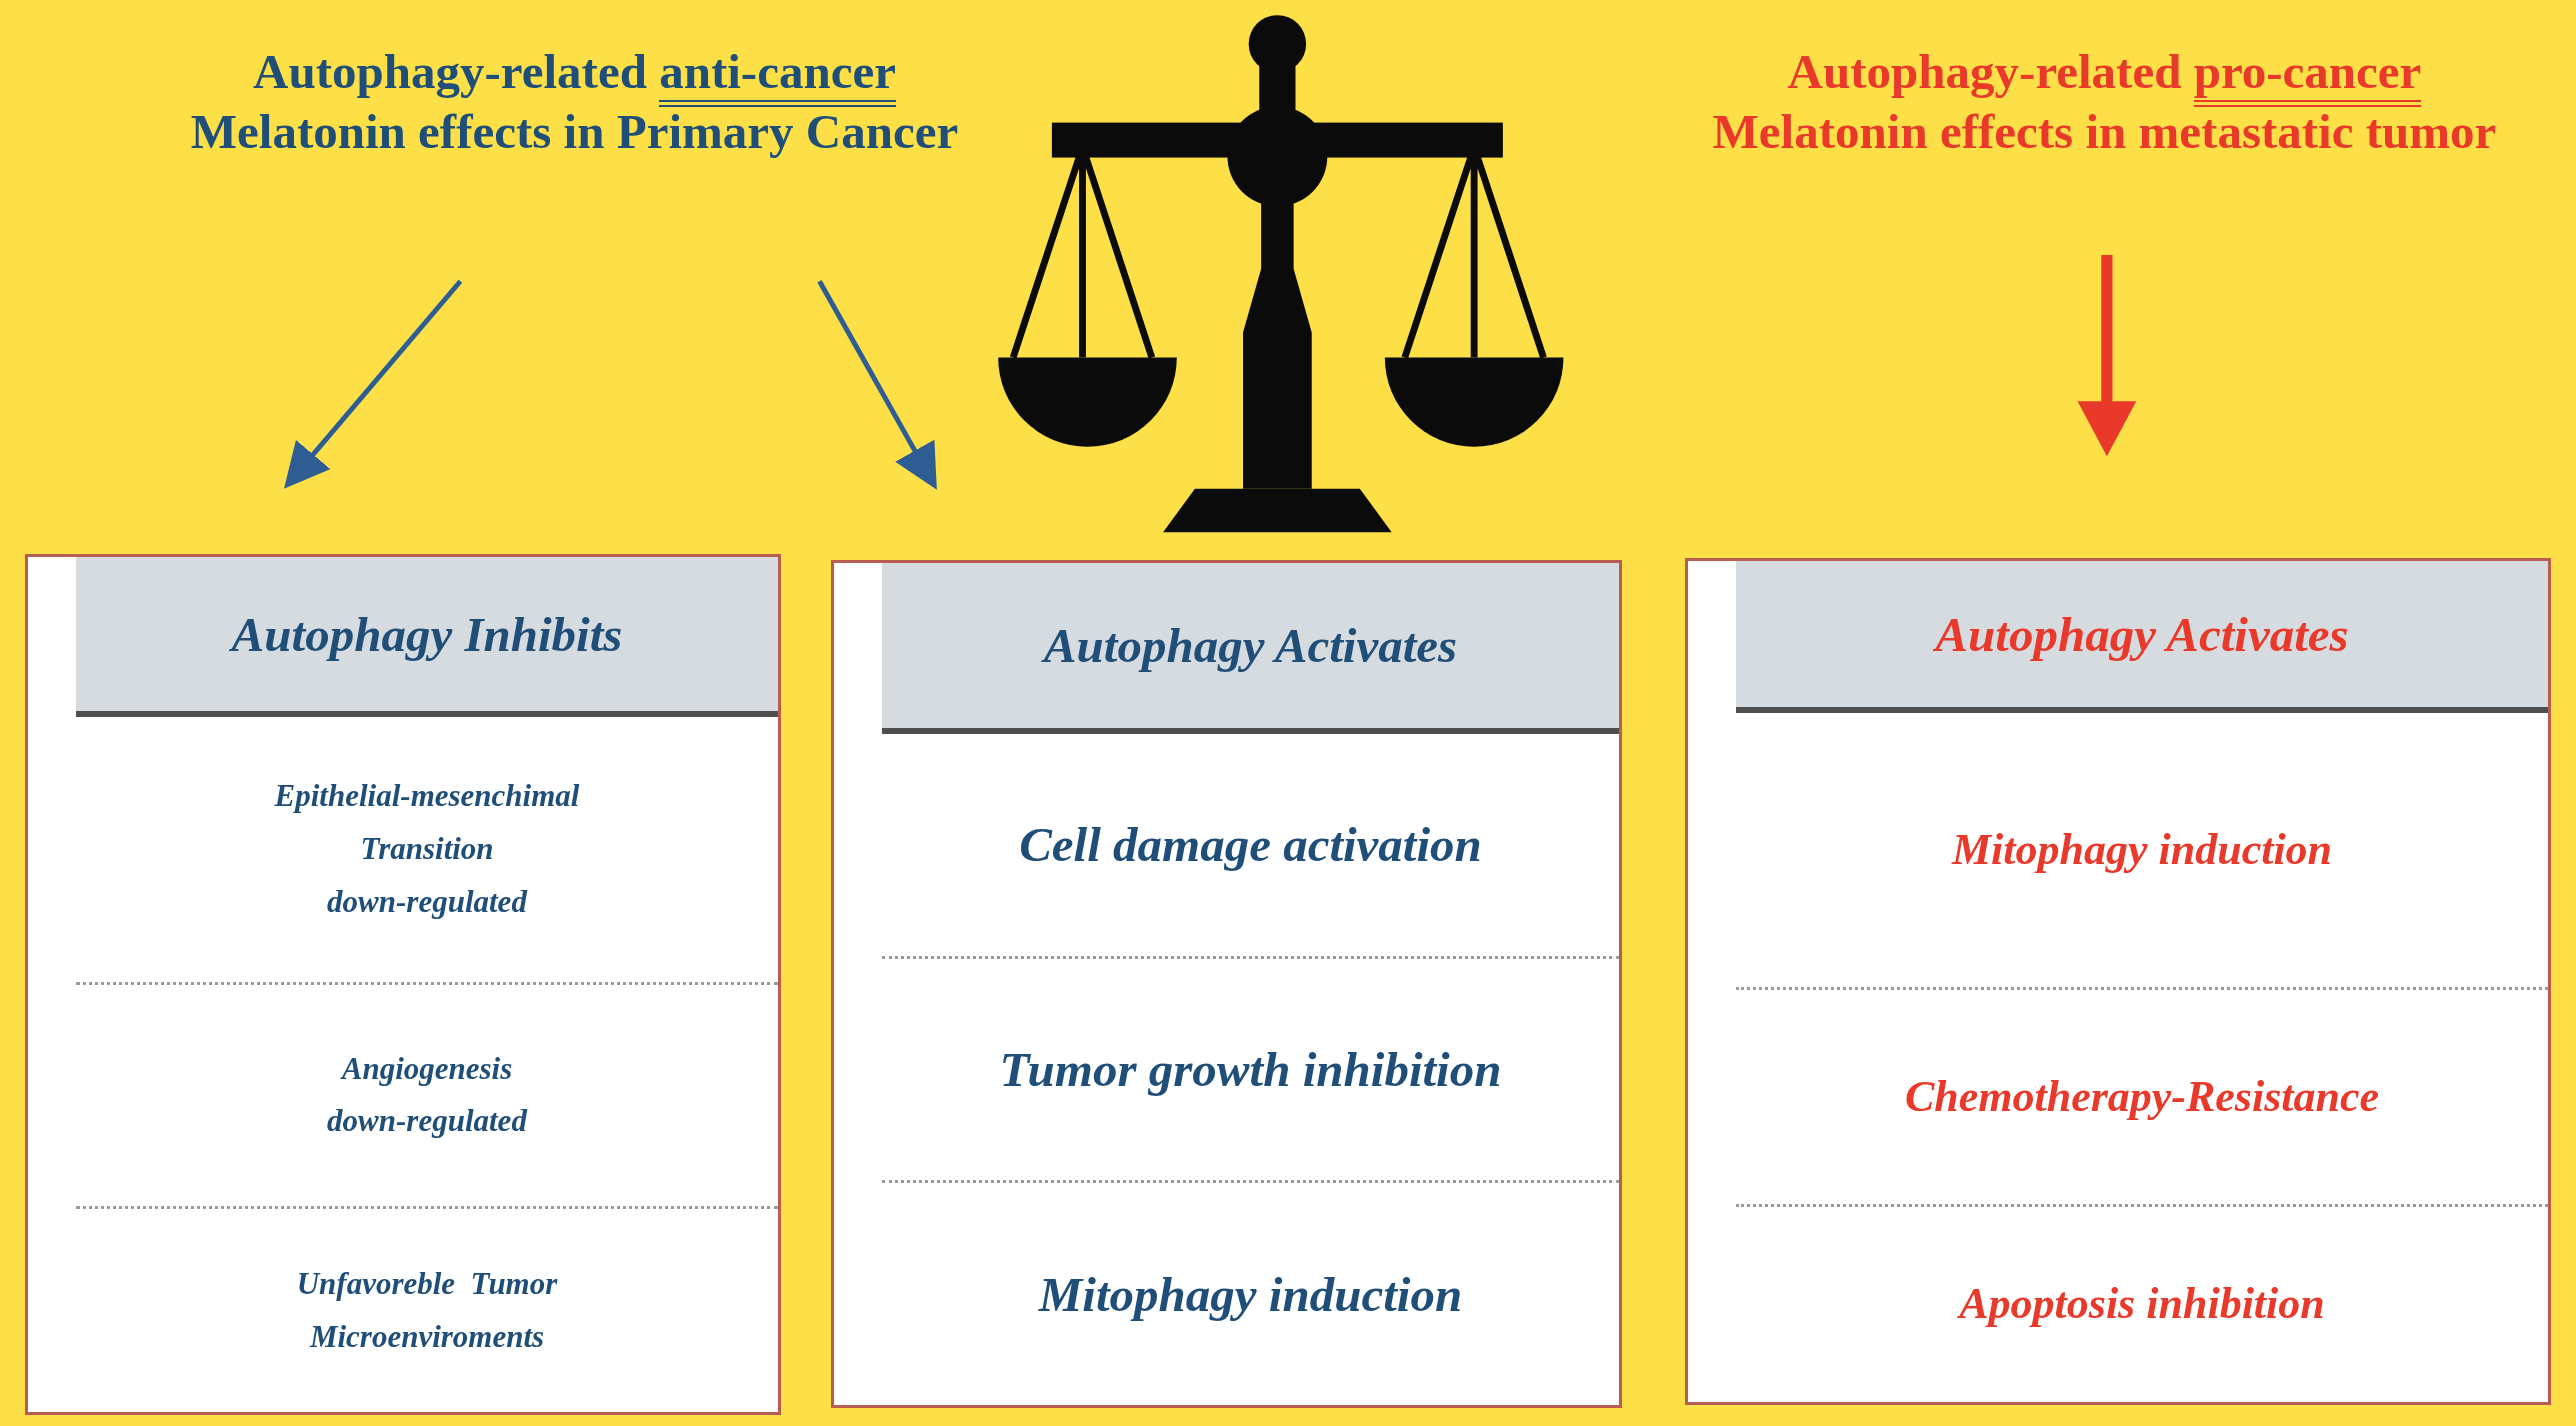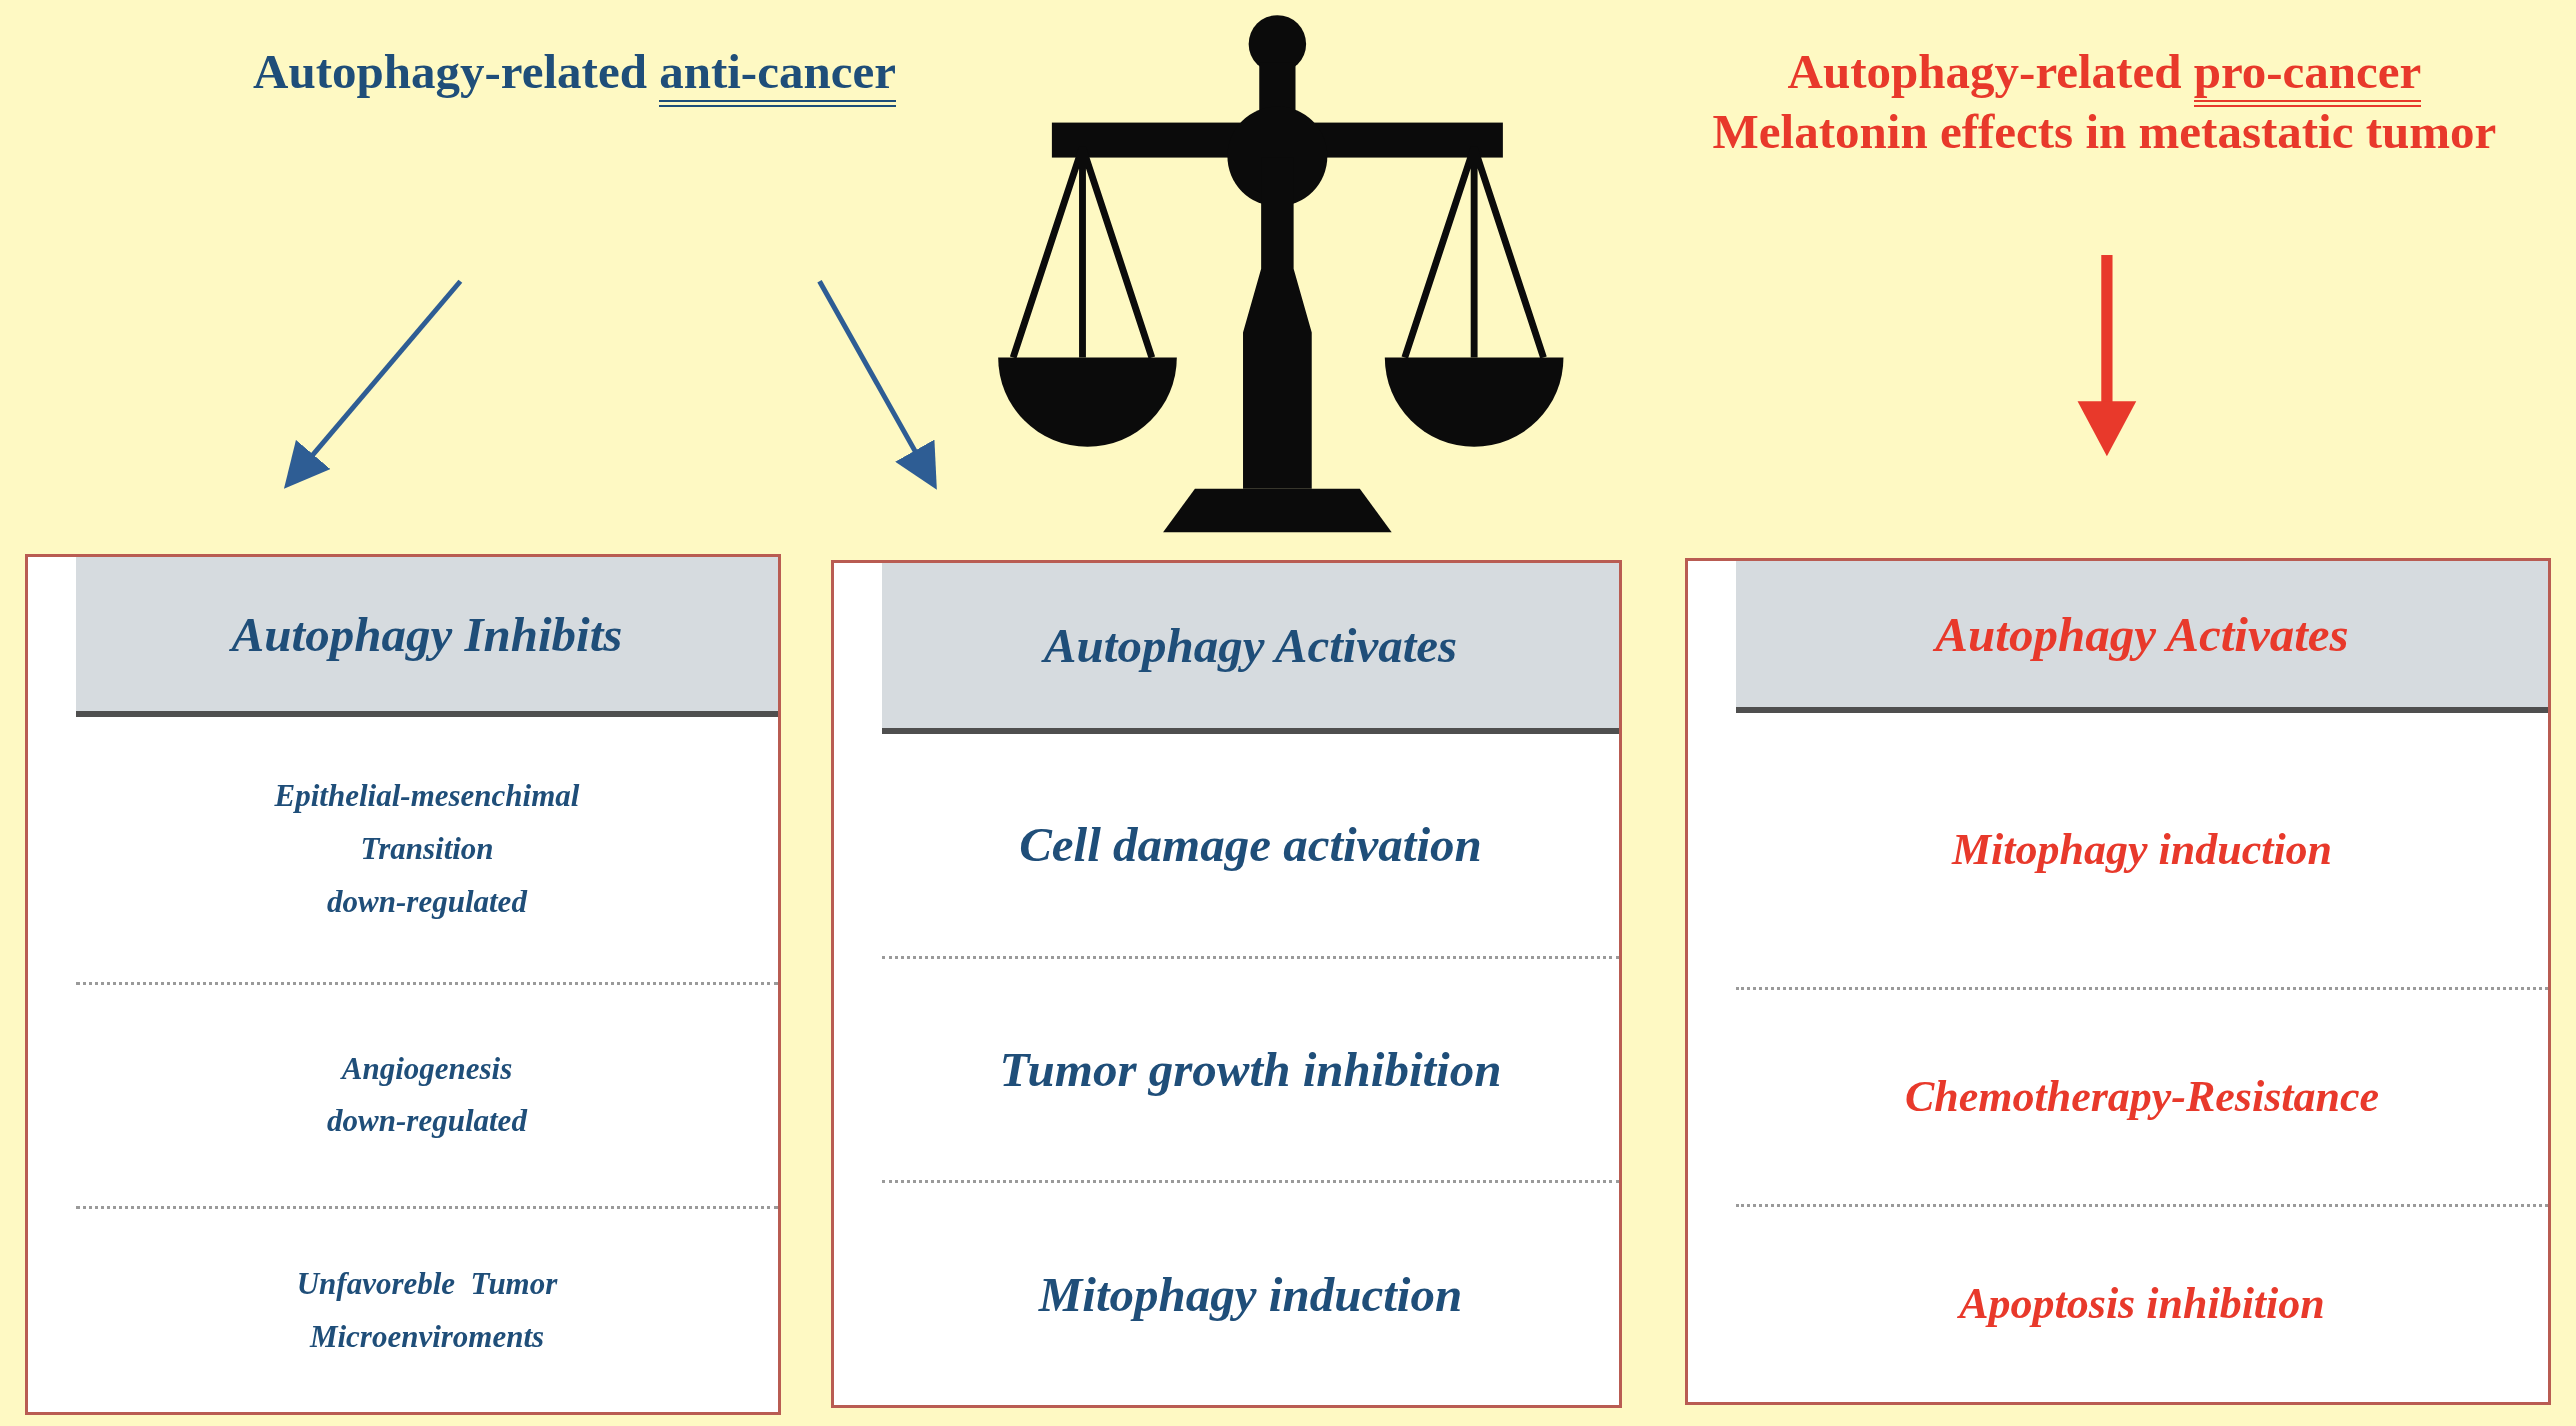--- a/index.html
+++ b/index.html
@@ -1,19 +1,19 @@
 <!DOCTYPE html>
 <html style="font-size:10px"><head>
 <meta charset="utf-8">
 <style>
   html,body{margin:0;padding:0;background:#ffffff;}
   .page{
     position:relative;
     width:2576px;height:1427px;
-    background:#fef9c3;
+    background:#fde047;
     font-family:"Liberation Serif","DejaVu Serif",serif;
     overflow:hidden;
   }
   
   .top-heading{
     position:absolute;top:42px;width:999px;
     text-align:center;font-weight:bold;font-size:49px;line-height:1.22;
   }
   .top-heading.blue{left:75px;color:#1f4e79;}
   .top-heading.red{left:1605px;color:#e8392b;}
@@ -60,20 +60,21 @@
   .blue-text{color:#1f4e79;}
   .red-text{color:#e8392b;}
 </style>
 </head>
 <body>
 
 <div class="page">
 
   <div class="top-heading blue">
     <div><span>Autophagy-related </span><span class="ul">anti-cancer</span></div>
+    <div>Melatonin effects in Primary Cancer</div>
   </div>
 
   <div class="top-heading red">
     <div><span>Autophagy-related </span><span class="ul">pro-cancer</span></div>
     <div>Melatonin effects in metastatic tumor</div>
   </div>
 
   <svg class="art" viewBox="0 0 4124 2284" xmlns="http://www.w3.org/2000/svg">
     <defs>
       <marker id="abl" markerUnits="strokeWidth" markerWidth="10" markerHeight="9" refX="7" refY="4.5" orient="auto">

